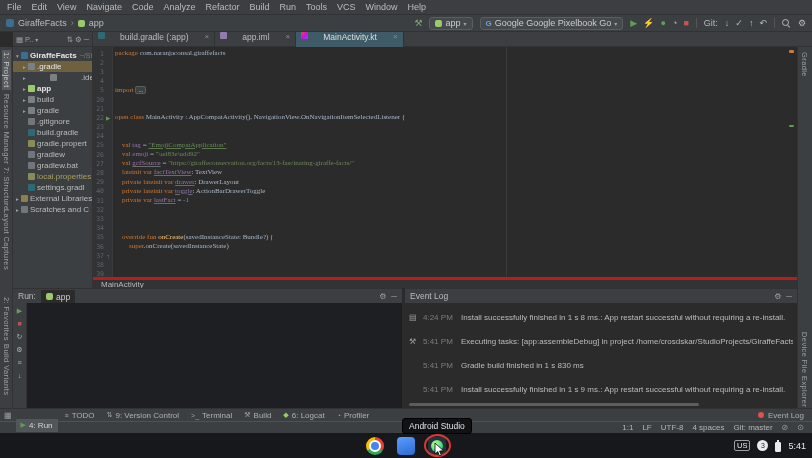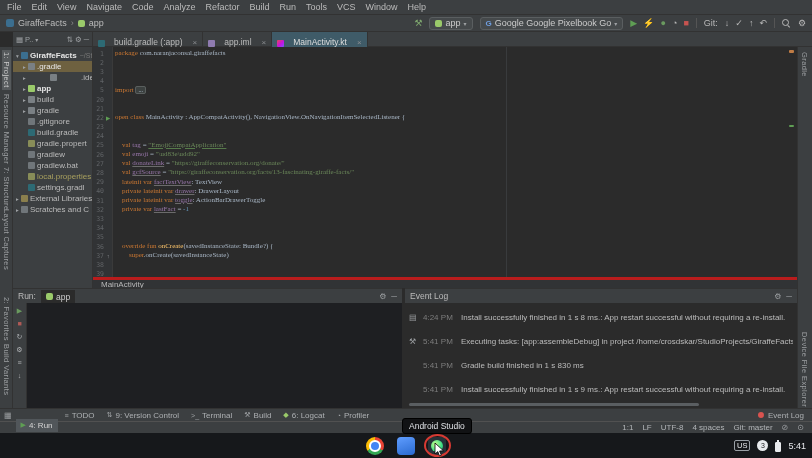--- a/index.html
+++ b/index.html
@@ -26,21 +26,21 @@
 .git-label{color:#b8b8b8;}
 .tbar-divider{width:1px;height:10px;background:#555;}
 .icon-search{width:9px;height:9px;position:relative;display:inline-block;}
 .icon-search::before{content:"";position:absolute;left:0;top:0;width:5px;height:5px;border:1px solid #b8b8b8;border-radius:50%;}
 .icon-search::after{content:"";position:absolute;left:6px;top:6px;width:3px;height:1px;background:#b8b8b8;transform:rotate(45deg);transform-origin:0 0;}
 
 .tabrow{position:absolute;left:13px;top:32px;width:799px;height:15px;background:#3c3f41;border-bottom:1px solid #323232;display:flex;}
 .ppanel-header{width:80px;min-width:80px;display:flex;align-items:center;gap:2px;padding:0 3px;font-size:7.5px;color:#9da0a3;border-right:1px solid #323232;}
 .sp{flex:1;}
 .etabs{display:flex;height:15px;}
-.etab{display:flex;align-items:flex-end;gap:9px;padding:0 5px;font-size:8.5px;border-right:1px solid #323232;color:#bbb;white-space:nowrap;}
+.etab{display:flex;align-items:flex-start;gap:15px;padding:0 5px;font-size:8.5px;border-right:1px solid #323232;color:#bbb;white-space:nowrap;}
 .etab.active{background:#3f5b68;color:#ddd;}
 .ti{width:7px;height:7px;border-radius:1px;display:inline-block;flex:none;}
 .ti-gradle{background:#2d6a74;}
 .ti-file{background:#8f7bb0;}
 .ti-kotlin{background:linear-gradient(135deg,#e44857,#c711e1 55%,#7f52ff);}
 .tclose{color:#8a8d90;font-size:8px;margin-left:1px;}
 
 .leftstrip{position:absolute;left:0;top:47px;width:13px;height:361px;background:#3c3f41;border-right:1px solid #323232;z-index:2;}
 .rightstrip{position:absolute;right:0;top:47px;width:15px;height:361px;background:#3c3f41;border-left:1px solid #323232;z-index:2;}
 .vtab{position:absolute;left:2px;writing-mode:vertical-rl;font-size:7.5px;color:#9da0a3;letter-spacing:.4px;padding:2px 0;white-space:nowrap;}
@@ -426,21 +426,20 @@
         <div class="code-row"></div>
         <div class="code-row"></div>
         <div class="code-row"><span class="tok-kw">import </span><span class="tok-fold">...</span></div>
         <div class="code-row"></div>
         <div class="code-row"></div>
         <div class="code-row"><span class="tok-kw">open class </span><span class="tok-d">MainActivity : AppCompatActivity(), NavigationView.OnNavigationItemSelectedListener {</span></div>
         <div class="code-row"></div>
         <div class="code-row"></div>
         <div class="code-row"><span class="tok-d">    </span><span class="tok-kw">val </span><span class="tok-prop">tag</span><span class="tok-d"> = </span><span class="tok-stru">"EmojiCompatApplication"</span></div>
         <div class="code-row"><span class="tok-d">    </span><span class="tok-kw">val </span><span class="tok-prop">emoji</span><span class="tok-d"> = </span><span class="tok-str">"\ud83e\udd92"</span></div>
-        <div class="code-row"><span class="tok-d">    </span><span class="tok-kw">val </span><span class="tok-propu">donateLink</span><span class="tok-d"> = </span><span class="tok-str">"https://giraffeconservation.org/donate/"</span></div>
         <div class="code-row"><span class="tok-d">    </span><span class="tok-kw">val </span><span class="tok-propu">gcfSource</span><span class="tok-d"> = </span><span class="tok-str">"https://giraffeconservation.org/facts/13-fascinating-giraffe-facts/"</span></div>
         <div class="code-row"><span class="tok-d">    </span><span class="tok-kw">lateinit var </span><span class="tok-propu">factTextView</span><span class="tok-d">: TextView</span></div>
         <div class="code-row"><span class="tok-d">    </span><span class="tok-kw">private lateinit var </span><span class="tok-propu">drawer</span><span class="tok-d">: DrawerLayout</span></div>
         <div class="code-row"><span class="tok-d">    </span><span class="tok-kw">private lateinit var </span><span class="tok-propu">toggle</span><span class="tok-d">: ActionBarDrawerToggle</span></div>
         <div class="code-row"><span class="tok-d">    </span><span class="tok-kw">private var </span><span class="tok-propu">lastFact</span><span class="tok-d"> = </span><span class="tok-num">-1</span></div>
         <div class="code-row"></div>
         <div class="code-row"></div>
         <div class="code-row"></div>
         <div class="code-row"><span class="tok-d">    </span><span class="tok-kw">override fun </span><span class="tok-fn">onCreate</span><span class="tok-d">(savedInstanceState: Bundle?) {</span></div>
         <div class="code-row"><span class="tok-d">        </span><span class="tok-kw">super</span><span class="tok-d">.onCreate(savedInstanceState)</span></div>

